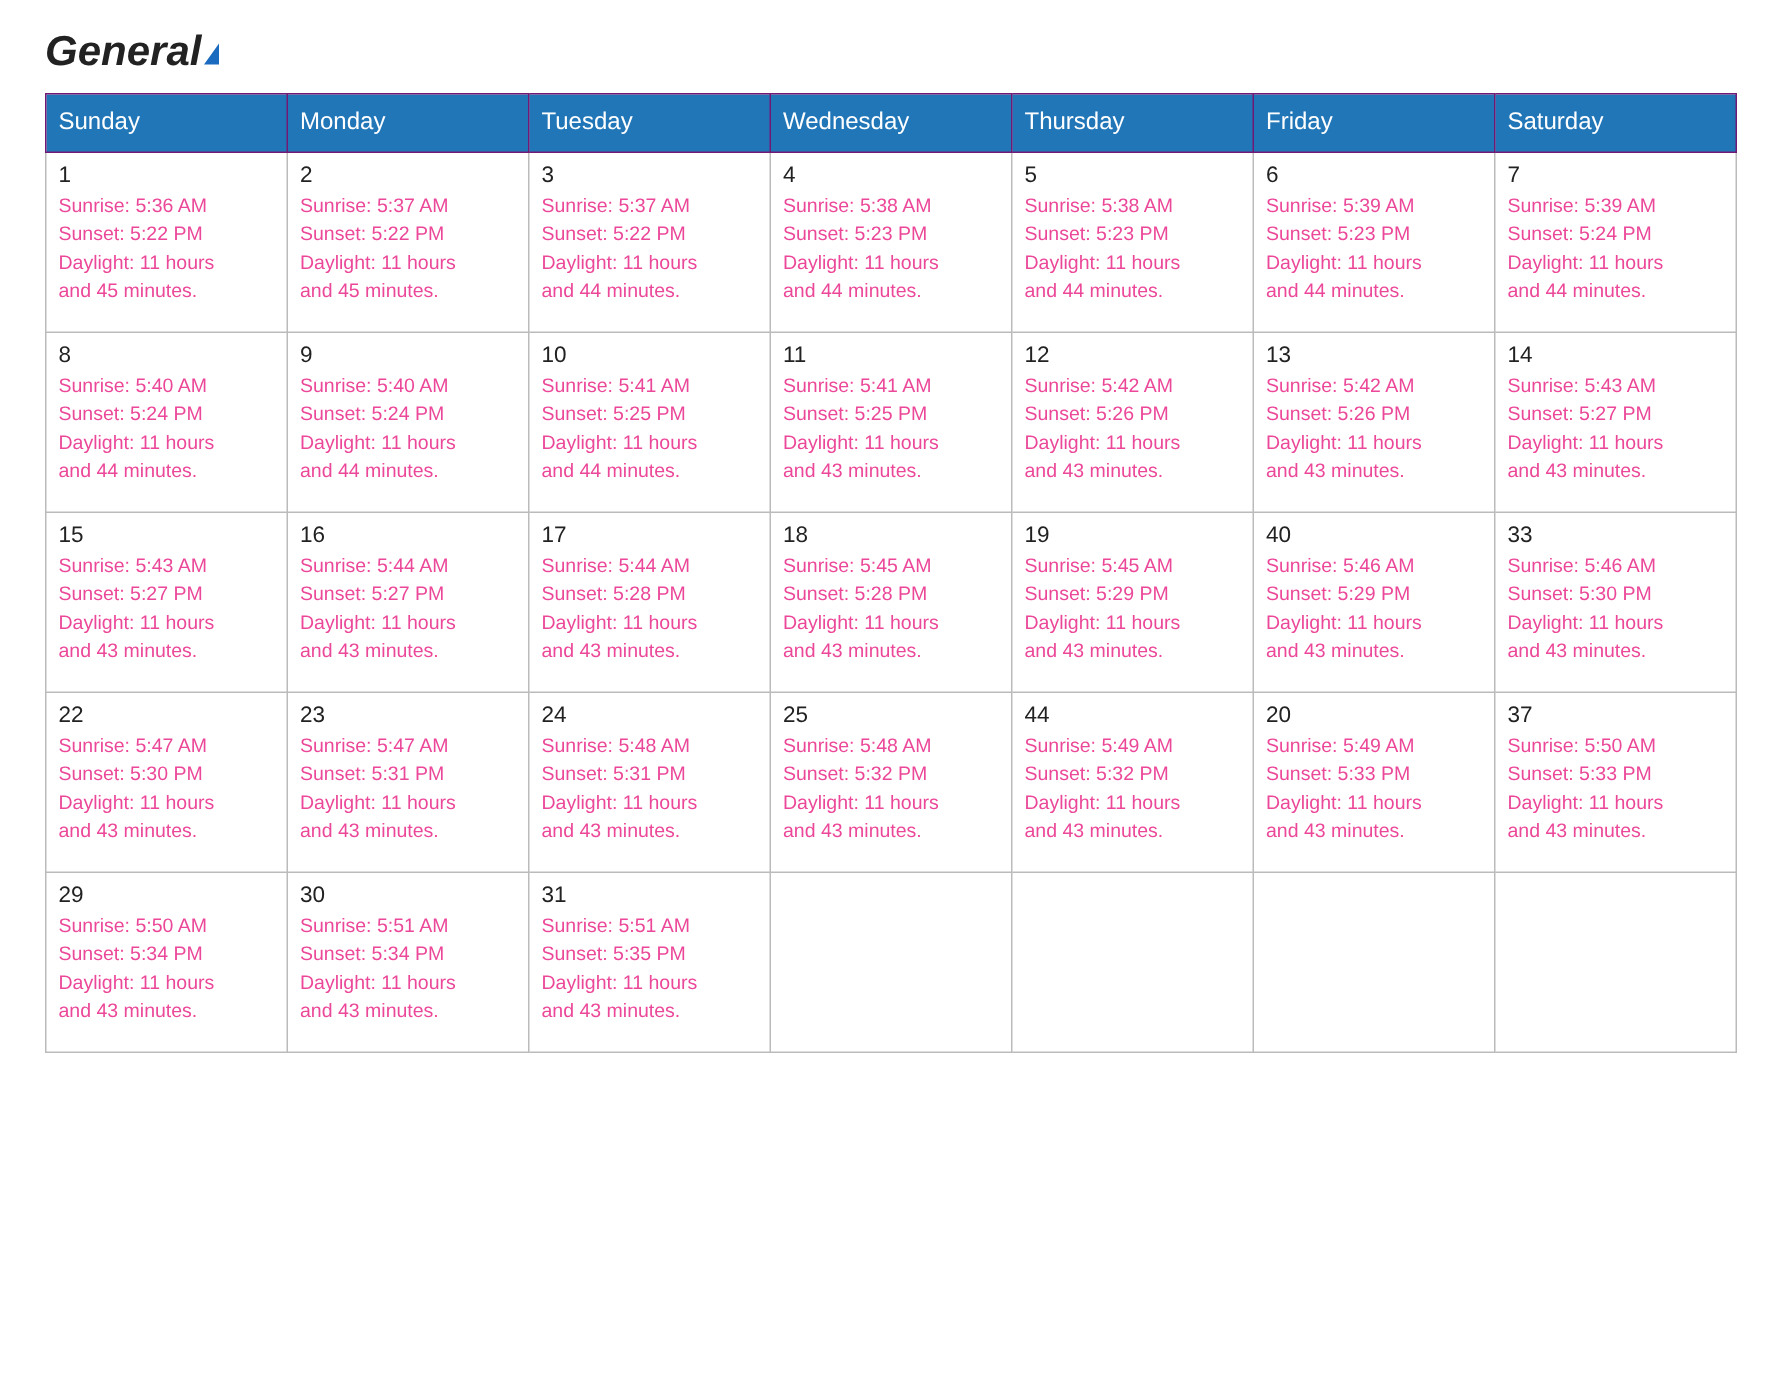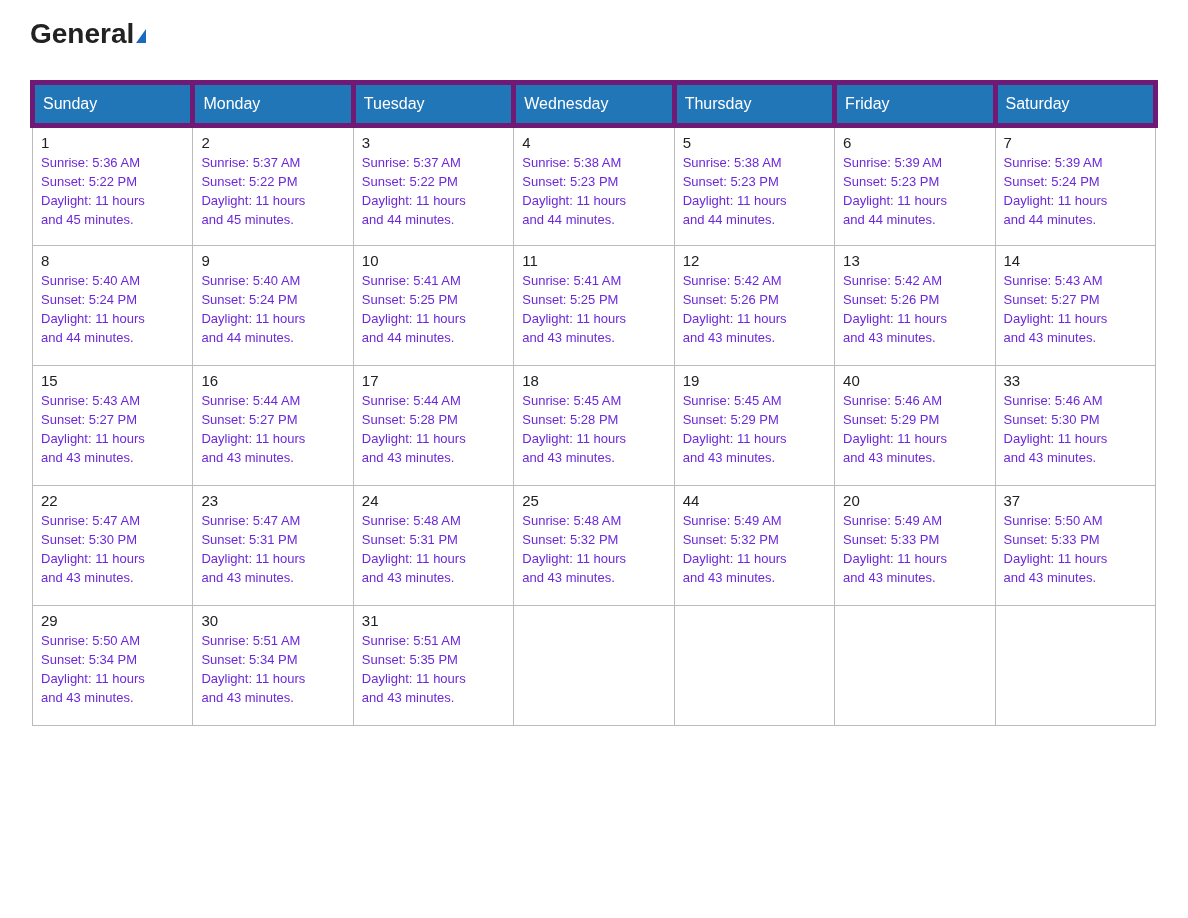--- a/index.html
+++ b/index.html
@@ -8,21 +8,22 @@
       background: #fff;
       color: #222;
       width: 1188px;
       min-height: 918px;
       padding: 20px 30px;
     }
     .header {
       display: flex;
       justify-content: space-between;
       align-items: flex-start;
-      margin-bottom: 32px;
+      margin-bottom: 14px;
+      font-style: italic;
     }
     .logo-area {
       display: flex;
       flex-direction: column;
       align-items: flex-start;
     }
     .logo-text {
       font-size: 28px;
       font-weight: bold;
       color: #222;
@@ -63,39 +64,39 @@
       border-collapse: collapse;
       table-layout: fixed;
     }
     th {
       background-color: #2176b8;
       color: #fff;
       font-size: 16px;
       font-weight: normal;
       padding: 10px 8px;
       text-align: left;
-      border: 5px solid #701a75;
+      border: 1px solid #701a75;
     }
     td {
       border: 1px solid #bbb;
       vertical-align: top;
       padding: 6px 8px;
       font-size: 13px;
       min-height: 90px;
       height: 120px;
     }
     td .day-num {
       font-size: 15px;
       font-weight: normal;
       display: block;
       margin-bottom: 3px;
     }
     td .day-info {
       font-size: 13px;
-      color: #6d28d9;
+      color: #ec4899;
       line-height: 1.45;
     }
     tr td {
       background: #fff;
     }
     .empty-cell {
       background: #fff;
     }
   </style>
 </head>

